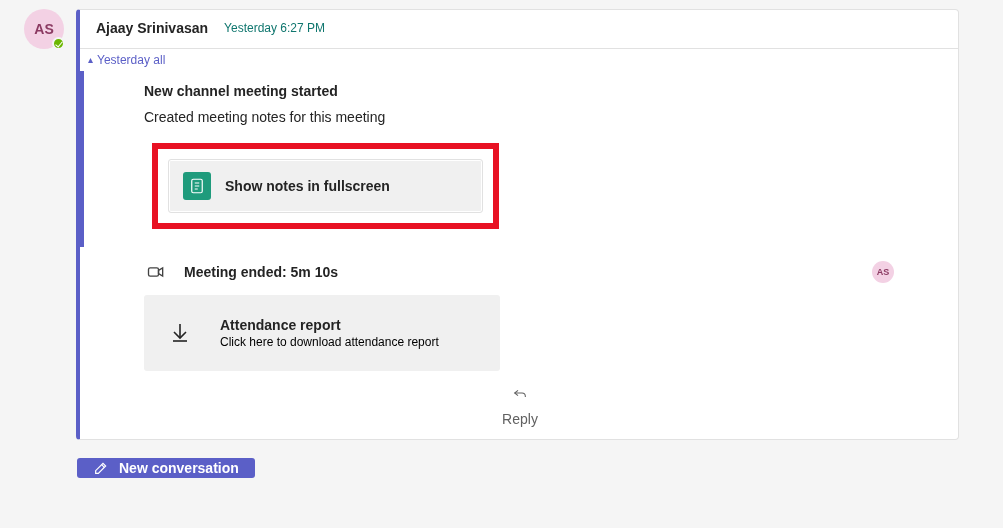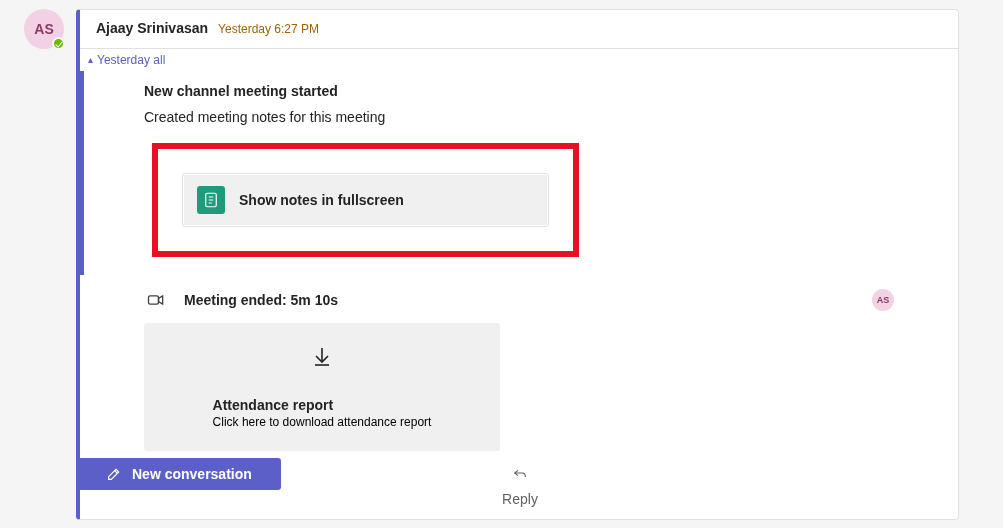--- a/index.html
+++ b/index.html
@@ -29,35 +29,35 @@
     content:""; position:absolute; left:3px; top:1px;
     width:3px; height:6px; border:solid #fff; border-width:0 1.5px 1.5px 0;
     transform:rotate(40deg);
   }
   .thread-col { flex: 1; margin-left: 8px; }
   .msg-card {
     background: #fff; border: 1px solid #e1e1e1; border-radius: 4px;
     border-left: 4px solid #5b5fc7; overflow: hidden;
   }
   .msg-head { padding: 10px 16px 12px 16px; }
-  .sender-row { display: flex; align-items: flex-end; gap: 10px; }
+  .sender-row { display: flex; align-items: center; gap: 16px; }
   .sender-name { font-weight: 600; font-size: 14px; color: #242424; }
-  .timestamp { font-size: 12px; color: #a16207; }
+  .timestamp { font-size: 12px; color: #0f766e; }
   .msg-body { margin-top: 4px; font-size: 14px; }
   .collapse-bar { border-top: 1px solid #e1e1e1; padding: 4px 8px; font-size: 12px; color: #5b5fc7; display:flex; align-items:center; gap:4px; cursor:pointer;}
   .collapse-bar .chev { font-size: 10px; transform: translateY(-1px); }
   .sub-thread { position: relative; padding-left: 64px; padding-right: 16px; }
   .sub-thread::before {
     content:""; position:absolute; left:0; top:0; bottom:0; width:4px; background:#5b5fc7;
   }
   .mtg-started { font-weight:600; padding-top:12px; }
   .mtg-notes-label { padding-top:10px; }
   .notes-highlight {
-    margin-top:18px; margin-left:8px; width:427px;
-    border:6px solid #e81123; padding:24px;
+    margin-top:18px; margin-left:8px; width:347px;
+    border:6px solid #e81123; padding:10px;
   }
   .notes-card {
     background:#f0f0f0; border:1px solid #e1e1e1; border-radius:3px;
     padding:12px 14px; display:flex; align-items:center; gap:14px;
     box-shadow: inset 0 0 0 1px #fff;
     cursor:pointer;
   }
   .notes-icon {
     width:28px; height:28px; background:#1f9b7c; border-radius:3px;
     display:flex; align-items:center; justify-content:center;
@@ -69,32 +69,32 @@
   .ended-row { display:flex; align-items:center; padding: 14px 64px 0 26px; position:relative;margin-left:40px; }
   .cam-icon { width:20px; height:20px; color:#424242; }
   .ended-text { font-weight:600; margin-left:18px; flex:1; }
   .mini-avatar {
     width:22px; height:22px; border-radius:50%; background:#f3d1e4;
     display:flex; align-items:center; justify-content:center;
     font-size:9px; color:#8b3a62; font-weight:600;
   }
   .attendance-card {
     margin:12px 0 0 64px; width:356px; background:#f0f0f0; border-radius:3px;
-    display:flex; align-items:center; gap:28px; padding:22px 24px; cursor:pointer;flex-direction:column;
+    display:flex; align-items:center; gap:28px; padding:22px 24px; cursor:pointer;
   }
   .dl-icon { width:24px; height:24px; color:#242424; }
   .att-title { font-weight:600; font-size:14px; }
   .att-desc { font-size:12px; color:#000000; margin-top:2px; }
   .reply-row { padding:14px 16px 12px 18px; display:flex; align-items:center; gap:10px; color:#616161; cursor:pointer; font-size:14px;flex-direction:column;}
   .reply-row svg { width:16px; height:16px; }
 
   .new-convo {
     position:absolute; left:77px; top:458px;
     background:#5b5fc7; color:#fff; border:none; border-radius:3px;
-    padding:0 29px; height:32px; font-size:14px; font-weight:600;
+    padding:0 16px; height:20px; font-size:14px; font-weight:600;
     display:inline-flex; align-items:center; gap:10px; cursor:pointer;
   }
   .new-convo svg { width:16px; height:16px; }
 </style>
 </head>
 <body>
 
 <div class="container">
   <div class="avatar-col">
     <div class="avatar">

